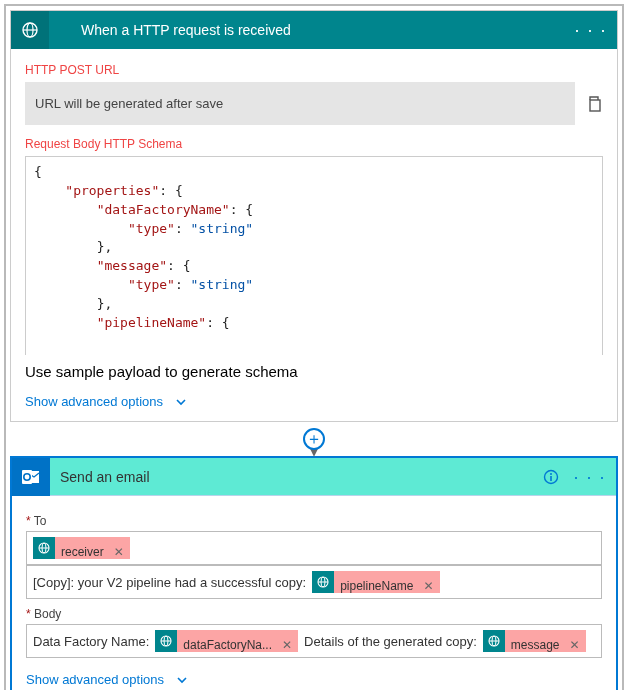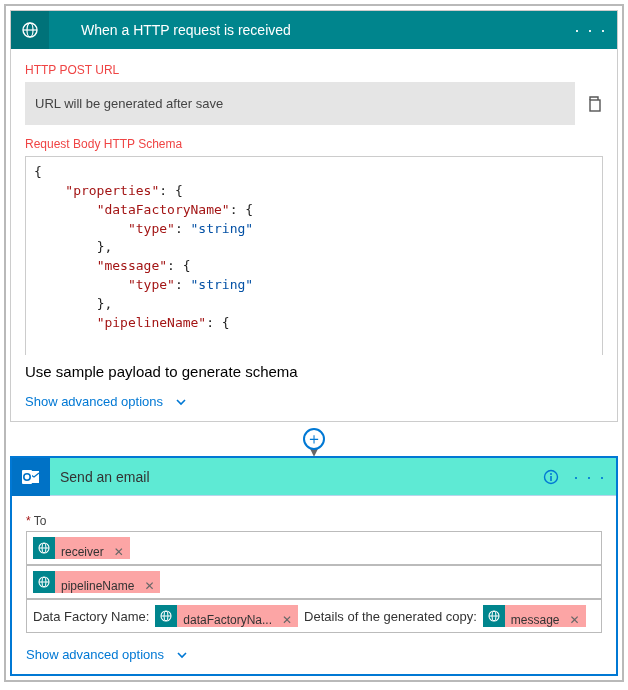--- a/index.html
+++ b/index.html
@@ -206,33 +206,35 @@
                 <ellipse cx="7" cy="7" rx="2" ry="5" fill="none" stroke="#fff" stroke-width="1"></ellipse>
                 <line x1="2" y1="7" x2="12" y2="7" stroke="#fff" stroke-width="1"></line>
               </svg>
             </span>
             <span class="tk-txt">receiver</span>
             <span class="tk-x">✕</span>
           </span>
         </div>
 
       <div class="input-box" id="subject-box">
+          <span class="plain-txt">[Copy]: your V2 pipeline had a successful copy:</span>
           <span class="token">
             <span class="tk-ic">
               <svg width="14" height="14" viewBox="0 0 14 14">
                 <circle cx="7" cy="7" r="5" fill="none" stroke="#fff" stroke-width="1.1"></circle>
                 <ellipse cx="7" cy="7" rx="2" ry="5" fill="none" stroke="#fff" stroke-width="1"></ellipse>
                 <line x1="2" y1="7" x2="12" y2="7" stroke="#fff" stroke-width="1"></line>
               </svg>
             </span>
             <span class="tk-txt">pipelineName</span>
             <span class="tk-x">✕</span>
           </span>
         </div>
 
+      <div class="req-label"><span class="ast">*</span> <span>Body</span></div>
       <div class="input-box" id="body-box">
           <span class="plain-txt">Data Factory Name:</span>
           <span class="token">
             <span class="tk-ic">
               <svg width="14" height="14" viewBox="0 0 14 14">
                 <circle cx="7" cy="7" r="5" fill="none" stroke="#fff" stroke-width="1.1"></circle>
                 <ellipse cx="7" cy="7" rx="2" ry="5" fill="none" stroke="#fff" stroke-width="1"></ellipse>
                 <line x1="2" y1="7" x2="12" y2="7" stroke="#fff" stroke-width="1"></line>
               </svg>
             </span>

